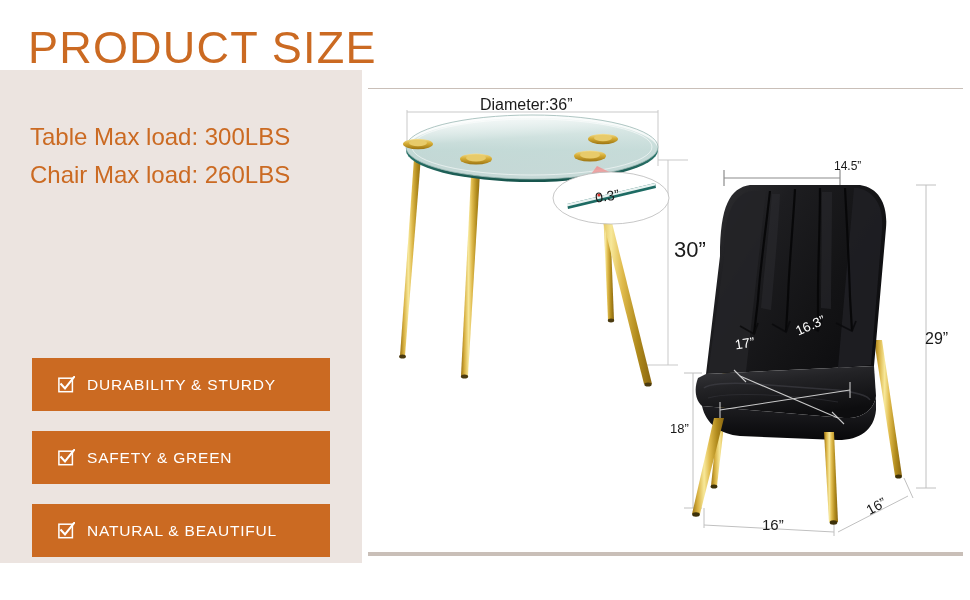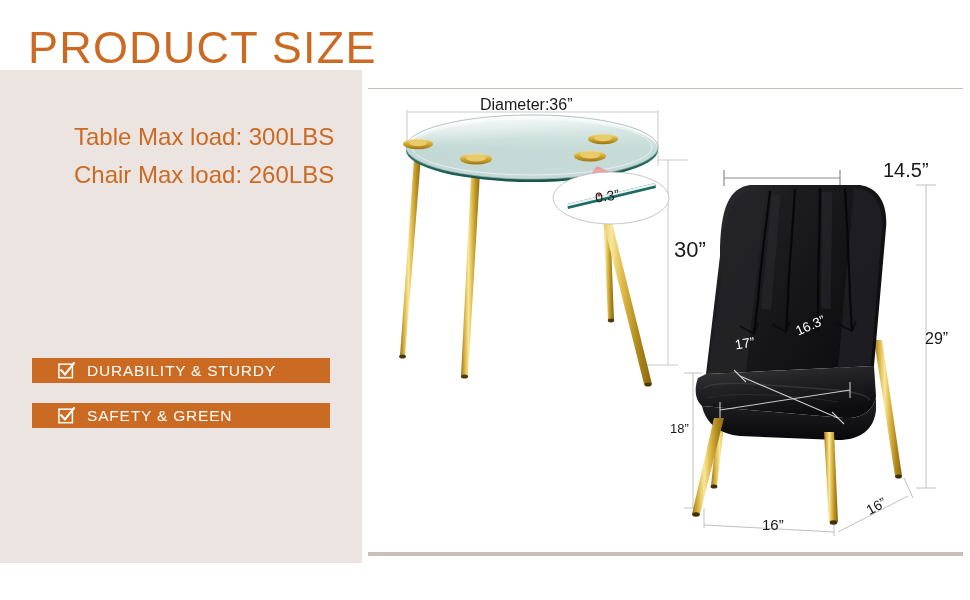--- a/index.html
+++ b/index.html
@@ -51,33 +51,32 @@
     position: absolute;
     left: 30px;
     top: 118px;
     z-index: 30;
   }
   .load-line {
     font-size: 24px;
     color: #CB6A22;
     line-height: 38px;
     white-space: nowrap;
-    margin-left: 44px;
   }
 
   
   .features {
     position: absolute;
     left: 32px;
     top: 358px;
     z-index: 30;
   }
   .feature-btn {
     width: 298px;
-    height: 25px;
+    height: 53px;
     background: #CB6A22;
     margin-bottom: 20px;
     display: flex;
     align-items: center;
     padding-left: 26px;
     box-sizing: border-box;
   }
   .check-box {
     width: 17px;
     height: 17px;
@@ -155,20 +154,29 @@
     <div class="feature-btn">
       <span class="check-box">
         <svg width="17" height="17" viewBox="0 0 17 17">
           <rect x="0.9" y="2.2" width="13.5" height="13.5" fill="none" stroke="#ffffff" stroke-width="1.5"></rect>
           <path d="M3.2 8.3 L7.0 12.4 L16.2 0.9" fill="none" stroke="#ffffff" stroke-width="2.1" stroke-linecap="square"></path>
         </svg>
       </span>
       <span class="feature-label">SAFETY &amp; GREEN</span>
     </div>
 
+    <div class="feature-btn">
+      <span class="check-box">
+        <svg width="17" height="17" viewBox="0 0 17 17">
+          <rect x="0.9" y="2.2" width="13.5" height="13.5" fill="none" stroke="#ffffff" stroke-width="1.5"></rect>
+          <path d="M3.2 8.3 L7.0 12.4 L16.2 0.9" fill="none" stroke="#ffffff" stroke-width="2.1" stroke-linecap="square"></path>
+        </svg>
+      </span>
+      <span class="feature-label">NATURAL &amp; BEAUTIFUL</span>
+    </div>
 
   </div>
 
   <div class="diagram">
     <svg width="602" height="472" viewBox="0 0 602 472" xmlns="http://www.w3.org/2000/svg">
       <defs>
         <linearGradient id="goldLeg" x1="0" y1="0" x2="1" y2="0">
           <stop offset="0%" stop-color="#9c7412"></stop>
           <stop offset="18%" stop-color="#d9b243"></stop>
           <stop offset="38%" stop-color="#f7e89a"></stop>
@@ -358,21 +366,21 @@
       </g>
     </svg>
   </div>
 
   <div class="dim-text" style="left:480px; top:96px; font-size:16px;">Diameter:36”</div>
 
   <div class="dim-text" style="left:674px; top:237px; font-size:22px;">30”</div>
 
   <div class="dim-text" style="left:595px; top:188px; font-size:14px; transform:rotate(-9deg);">0.3”</div>
 
-  <div class="dim-text" style="left:883px; top:159px; font-size:20px;">14.5”</div>
+  <div class="dim-text" style="left:834px; top:159px; font-size:12px;">14.5”</div>
 
   <div class="dim-text" style="left:925px; top:330px; font-size:16px;">29”</div>
 
   <div class="dim-text dim-white" style="left:795px; top:318px; font-size:13.5px; transform:rotate(-24deg);">16.3”</div>
 
   <div class="dim-text dim-white" style="left:735px; top:336px; font-size:13.5px; transform:rotate(-9deg);">17”</div>
 
   <div class="dim-text" style="left:670px; top:421px; font-size:13px;">18”</div>
 
   <div class="dim-text" style="left:762px; top:516px; font-size:15px;">16”</div>

